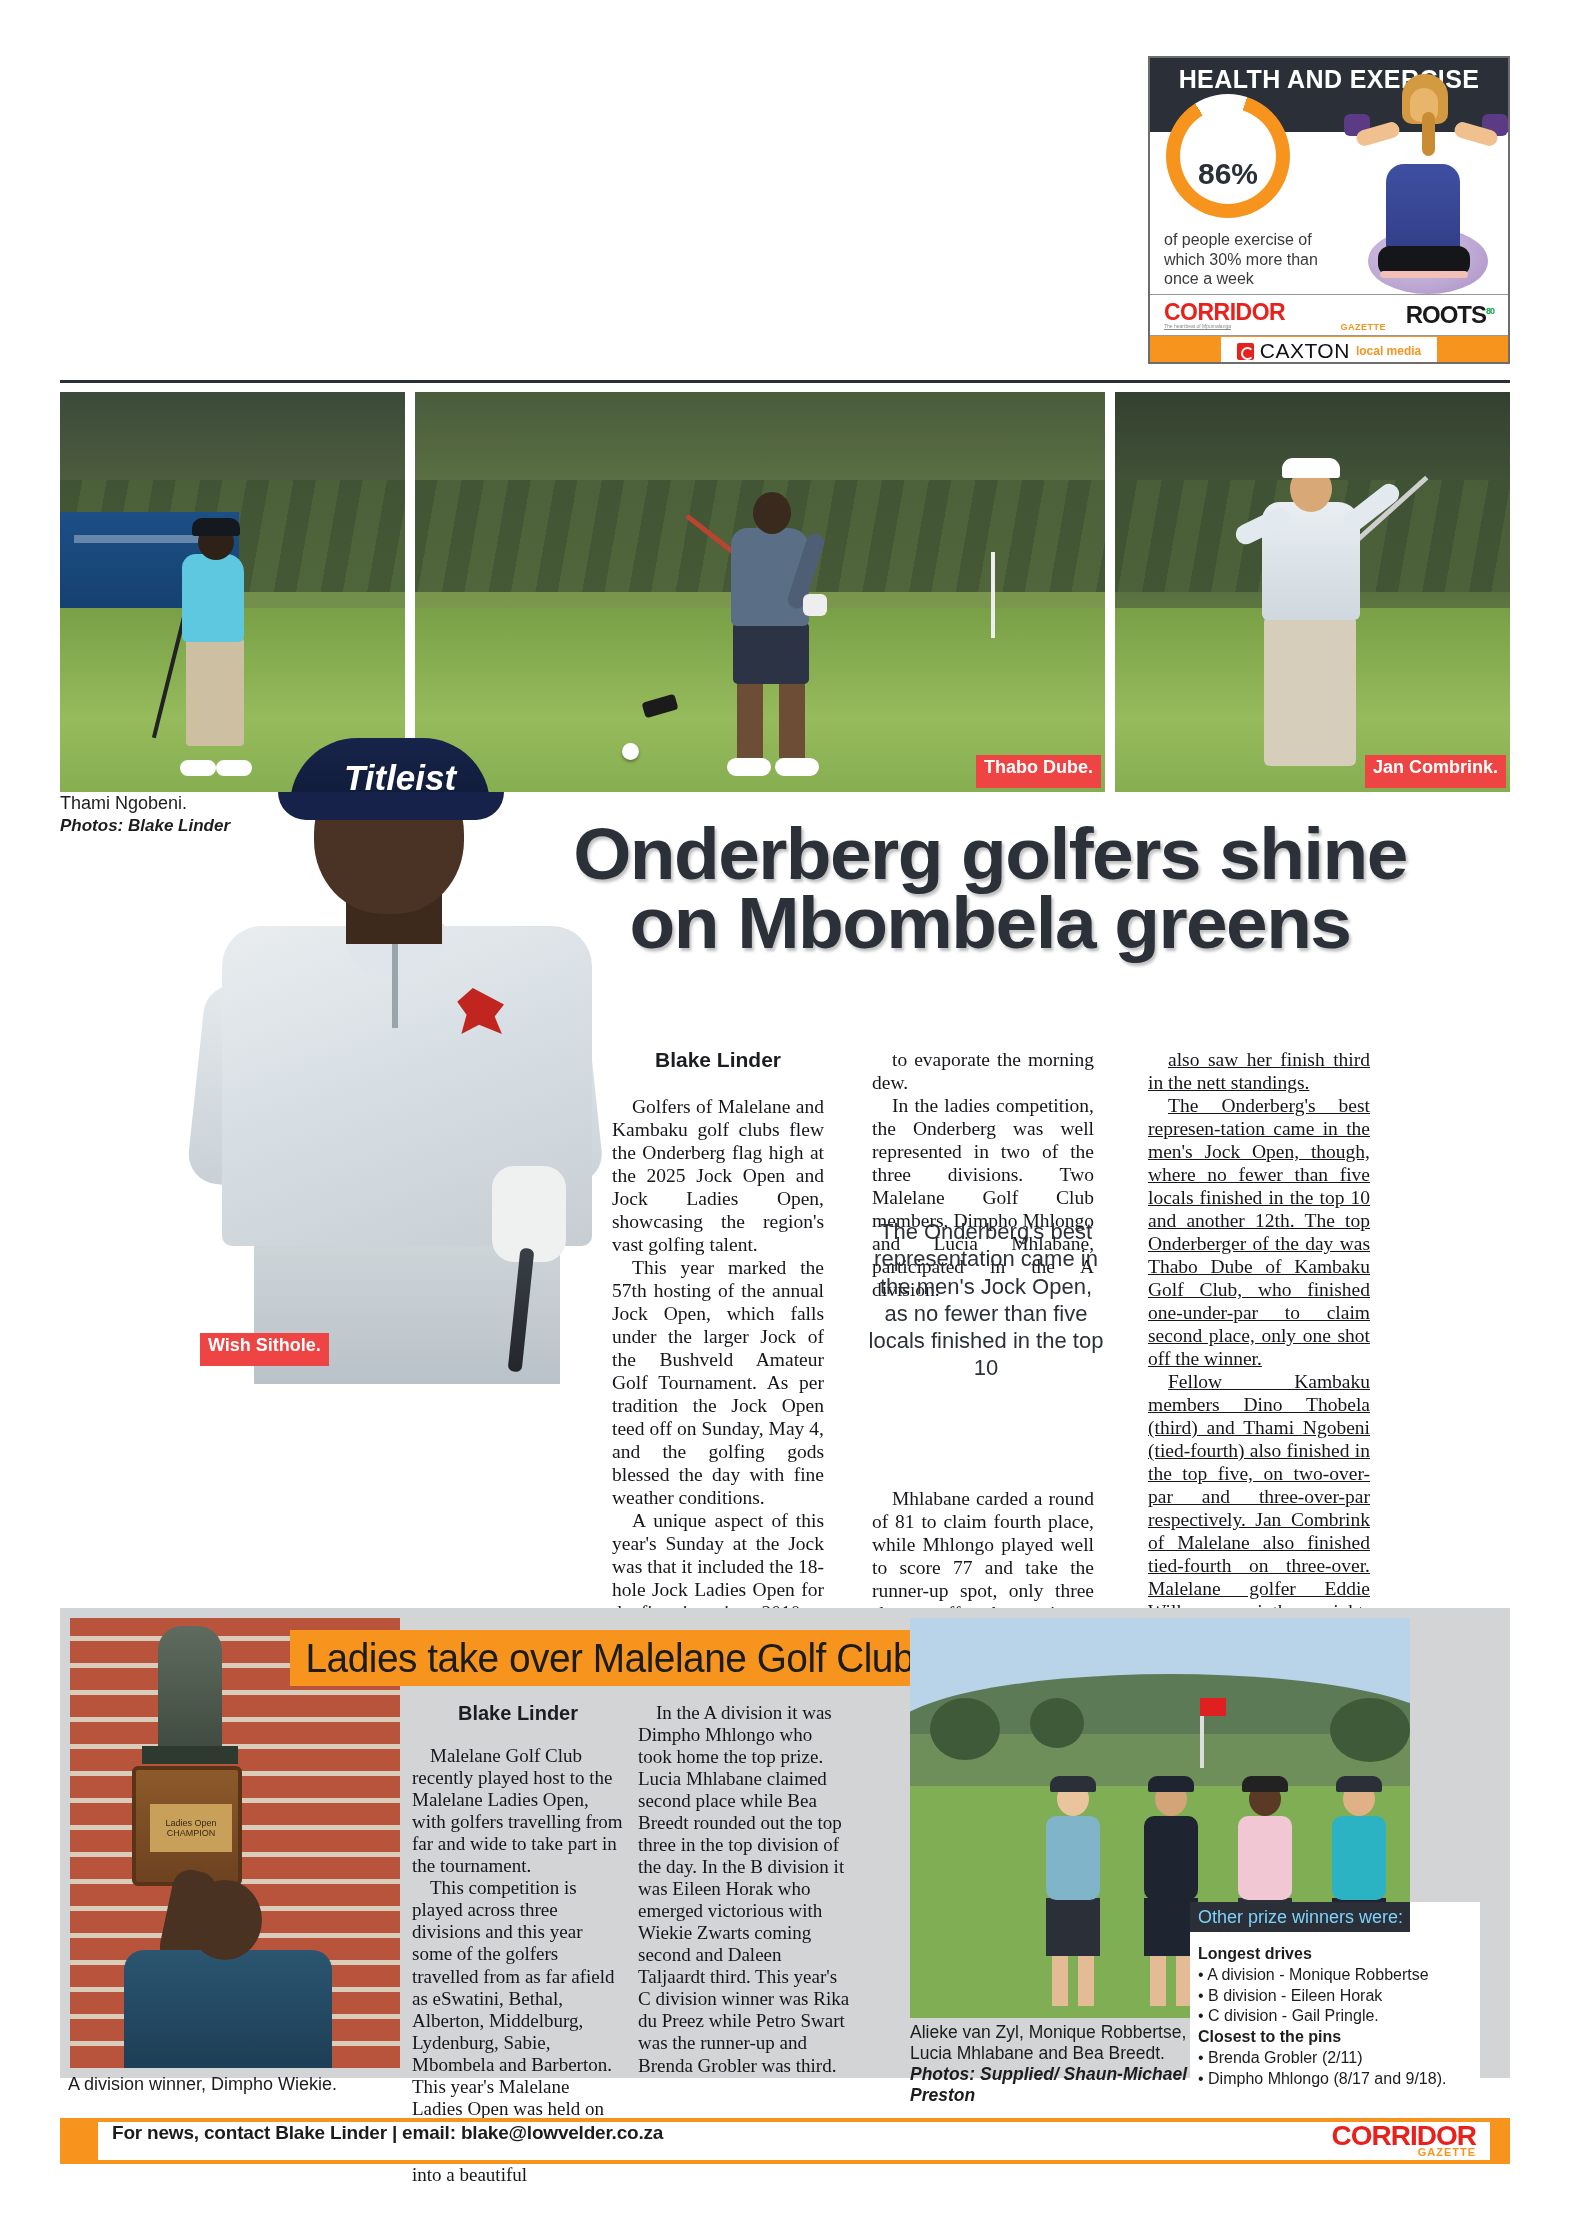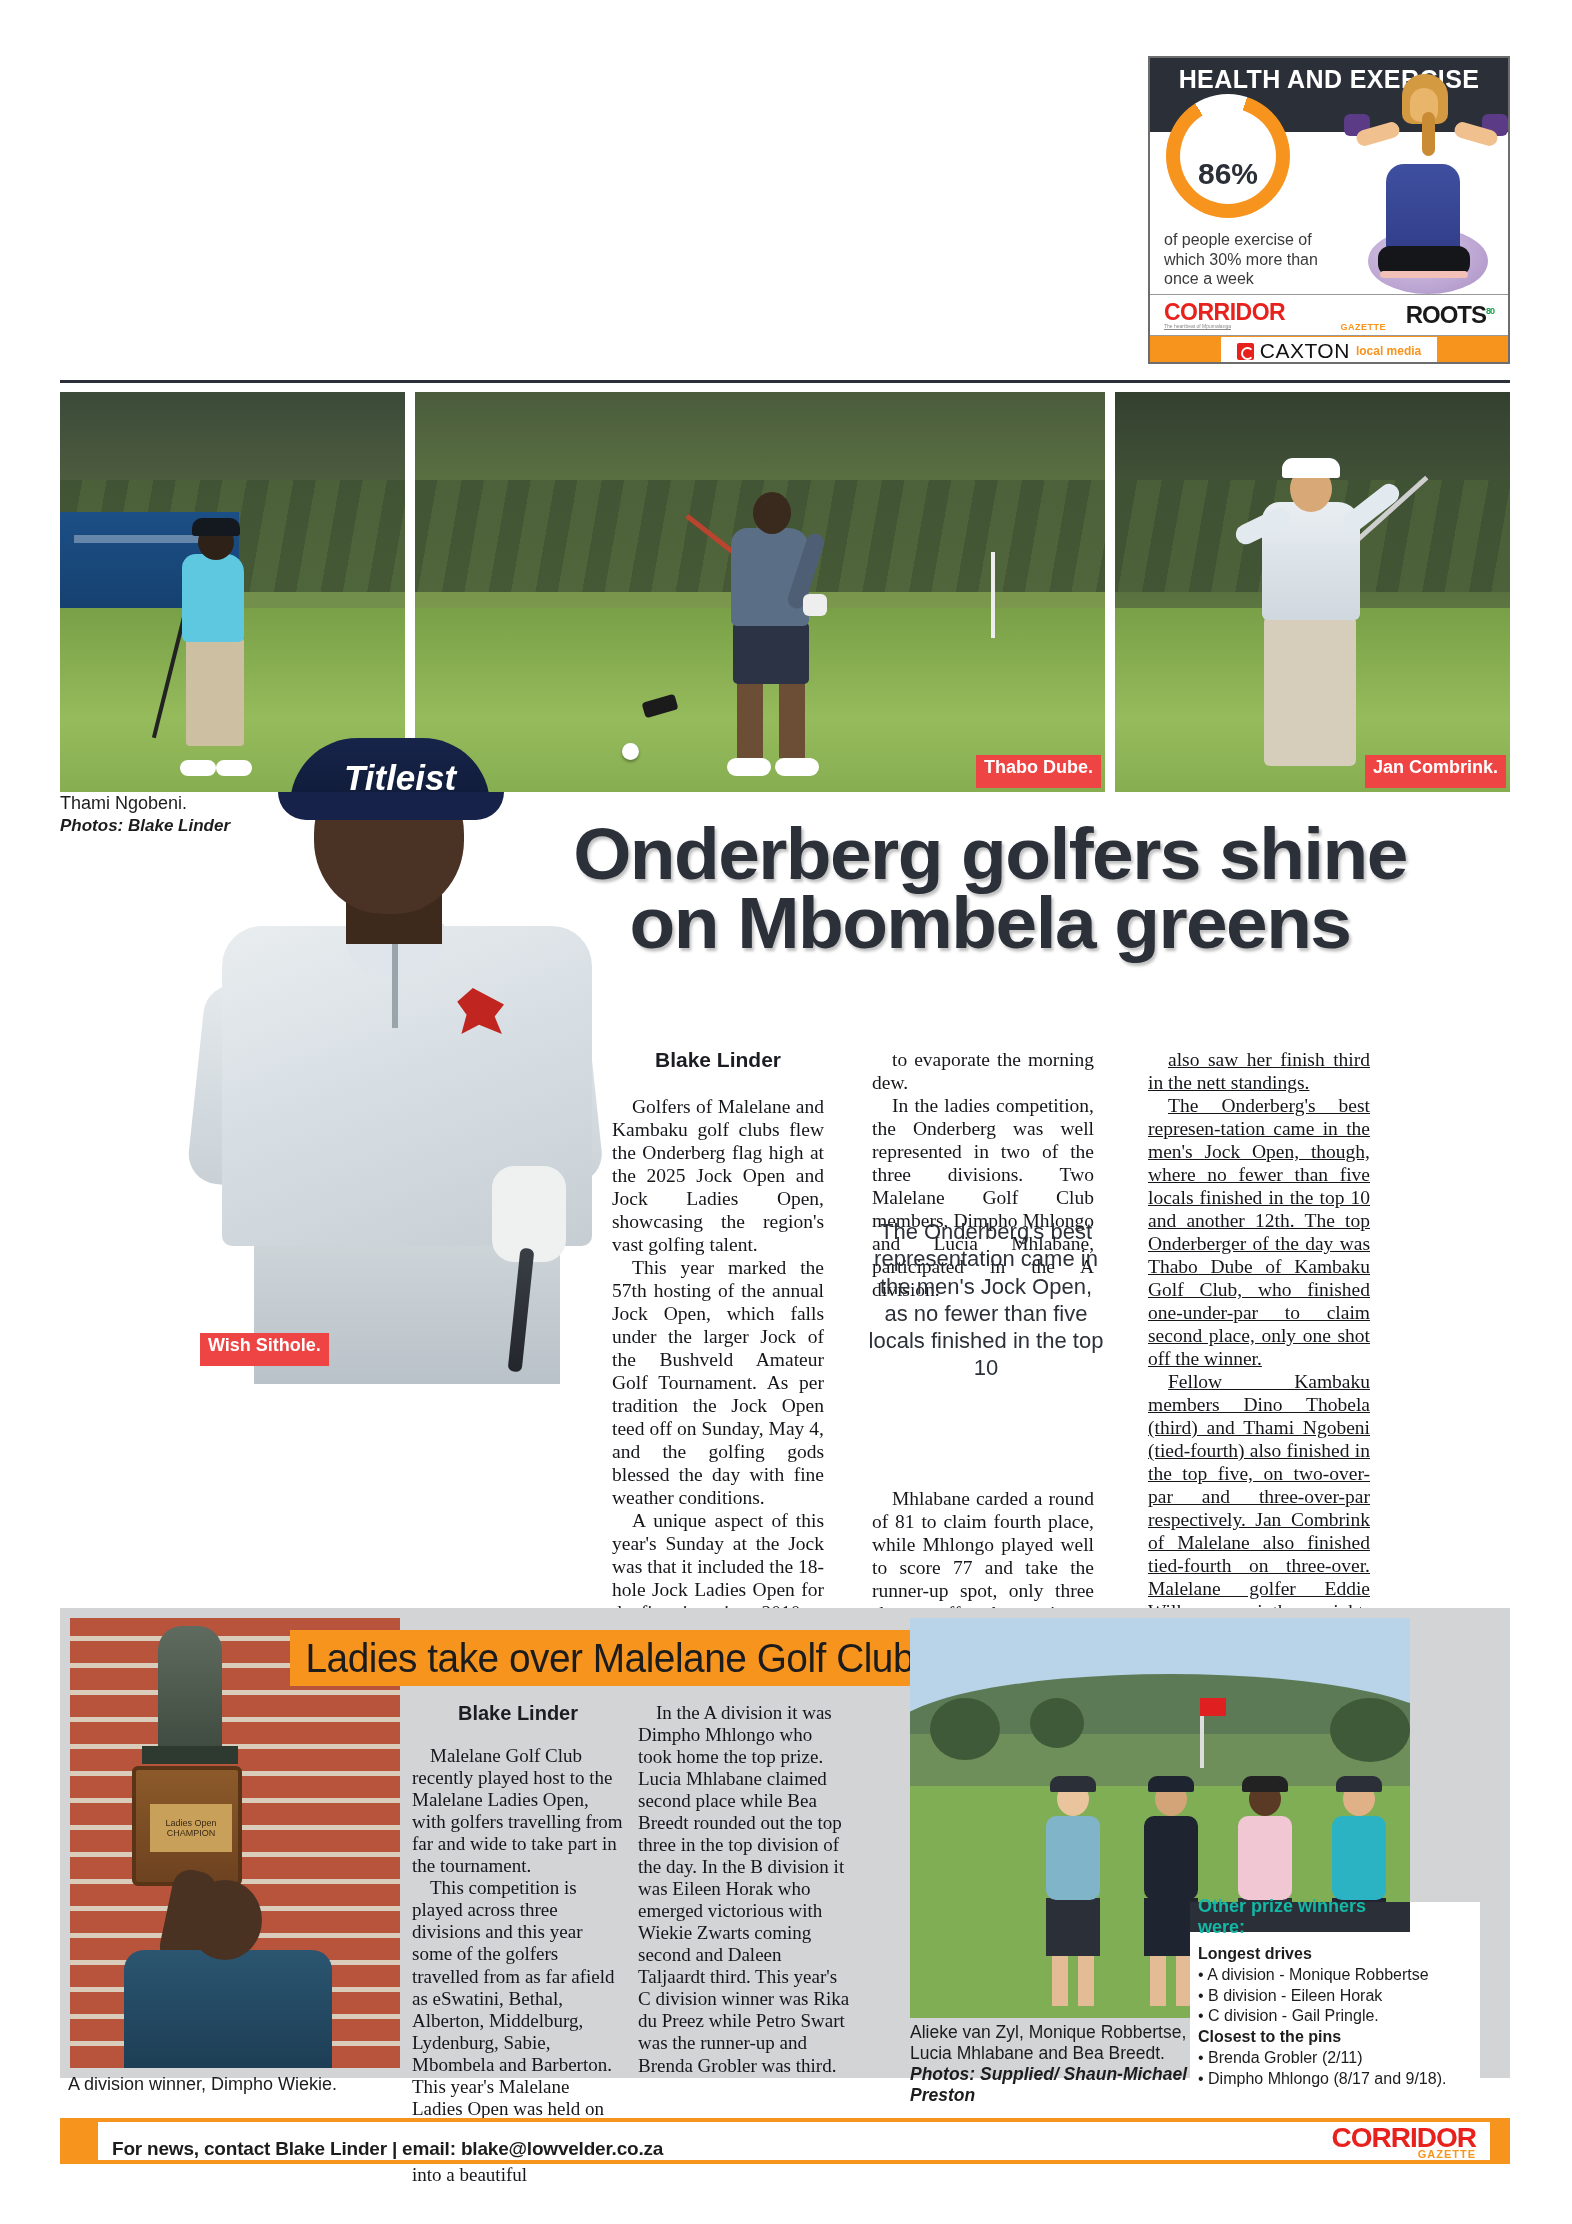--- a/index.html
+++ b/index.html
@@ -290,30 +290,30 @@
     position: absolute; left: 910px; top: 2022px; width: 290px;
     font-family: "Liberation Sans", sans-serif; font-size: 17.5px; line-height: 1.2; color: #1c1c1c;
   }
   .lad-cap2 .ital { font-style: italic; font-weight: 700; }
   .lad-cap1 {
     position: absolute; left: 68px; top: 2074px; width: 340px;
     font-family: "Liberation Sans", sans-serif; font-size: 18px; color: #1c1c1c;
   }
 
   .prize-box { position: absolute; left: 1190px; top: 1902px; width: 290px; height: 176px; background: #fff; }
-  .prize-head { height: 30px; background: #2a2f38; color: #14b8a6; font-size: 18px; font-weight: 700;
+  .prize-head { height: 30px; background: #2a2f38; color: #7dd3fc; font-size: 18px; font-weight: 400;
     display: flex; align-items: center; padding-left: 8px; width: 220px; }
   .prize-body { padding: 12px 8px 0 8px; font-family: "Liberation Sans", sans-serif;
     font-size: 16px; line-height: 1.3; color: #1c1c1c; }
   .prize-body .h { font-weight: 700; }
 
   
   .footer { position: absolute; left: 60px; top: 2118px; width: 1450px; height: 46px; background: #f7941e; }
   .footer-in { position: absolute; left: 38px; top: 4px; width: 1392px; height: 38px; background: #fff;
-    display: flex; align-items: flex-end; justify-content: space-between; padding: 0 14px; }
+    display: flex; align-items: flex-start; justify-content: space-between; padding: 0 14px; }
   .footer-txt { font-size: 19px; font-weight: 700; color: #1c1c1c; letter-spacing: -.2px; }
   .footer-logo { line-height: 1; text-align: right; }
   .footer-logo .f1 { font-size: 28px; font-weight: 700; color: #e8211c; letter-spacing: -1px; }
   .footer-logo .f2 { font-size: 11px; font-weight: 700; color: #f7941e; letter-spacing: 1px; margin-top: -3px; }
 </style>
 </head>
 <body>
 
 <div class="page">
 

